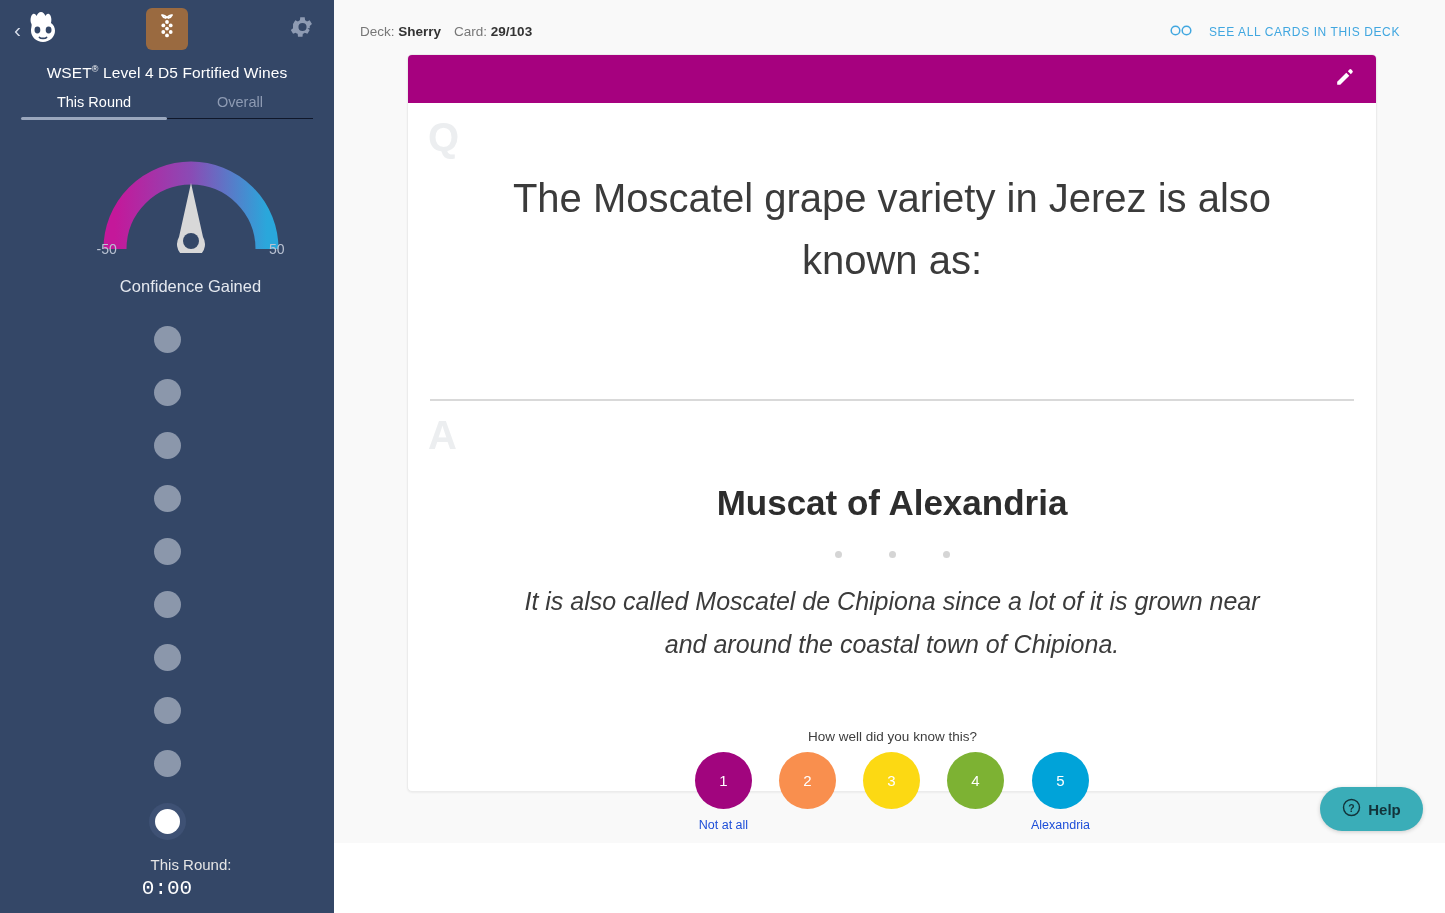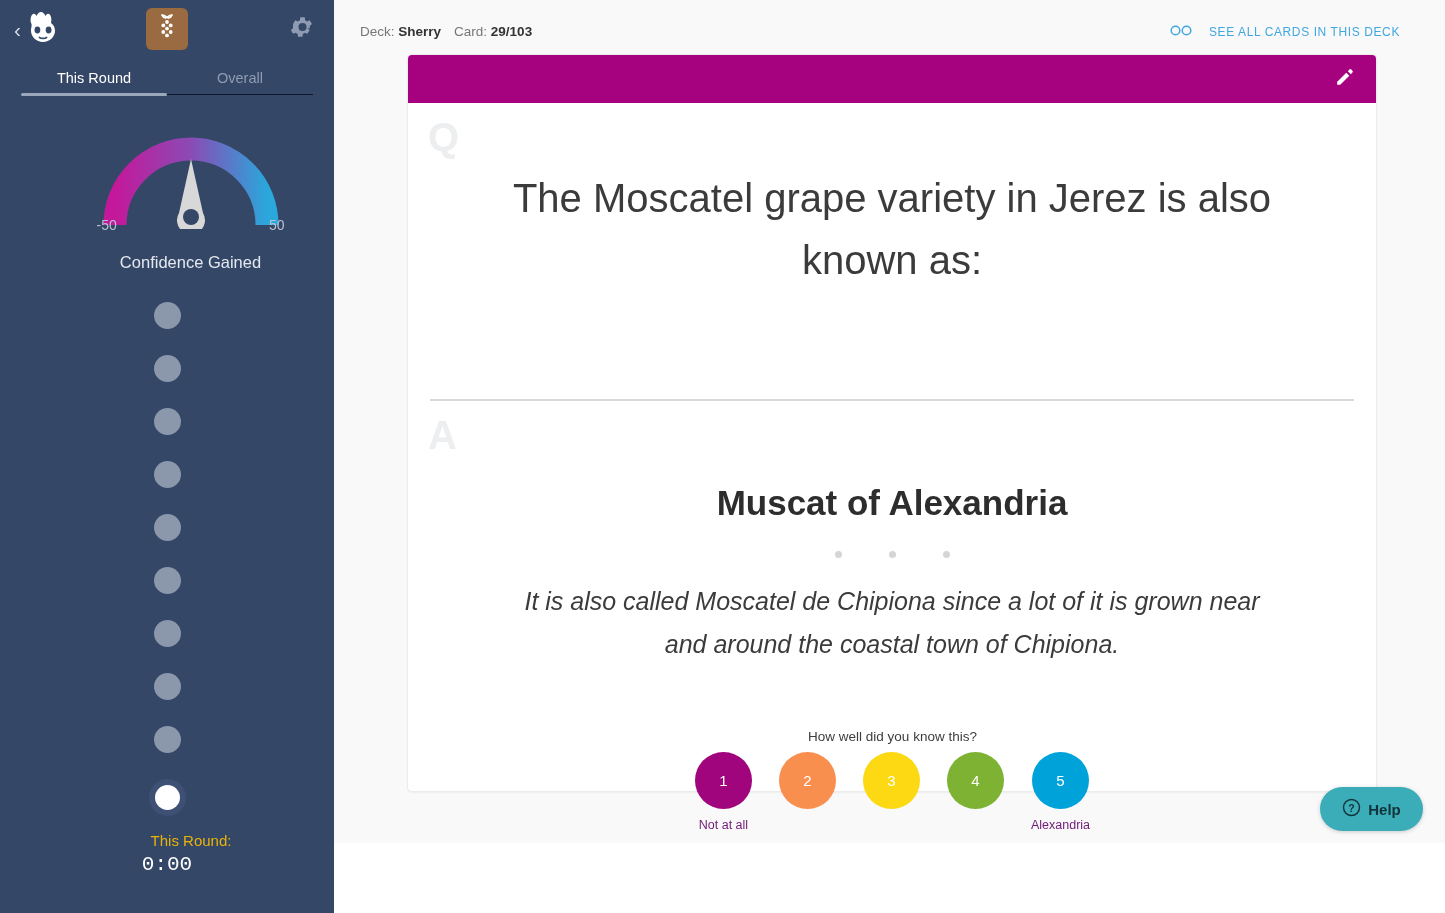--- a/index.html
+++ b/index.html
@@ -93,21 +93,21 @@
     background: #3e5174;
     display: flex; align-items: center; justify-content: center;
     margin-bottom: 8px;
   }
   .dot.current::after {
     content:""; width: 25px; height: 25px; border-radius:50%;
     background:#ffffff;
   }
 
   .round-timer { text-align: center; margin-top: 8px; }
-  .rt-label { font-size: 15px; color: #eab308; padding-left: 48px; }
+  .rt-label { font-size: 15px; color: #e5e5e5; padding-left: 48px; }
   .rt-value { font-size: 21px; color: #ffffff; margin-top: 4px; font-family: Liberation Mono, monospace; }
 
   
   .main {
     flex: 1 1 auto; height: 843px;
     background: #f9f9f9;
     position: relative;
   }
   .main-header {
     display: flex; align-items: center; justify-content: space-between;
@@ -187,21 +187,21 @@
   .rating-prompt { font-size: 13.5px; color: #3d3d3d; margin-top: 9px; }
   .rating-row { display: flex; gap: 27px; margin-top: 8px; position: relative; }
   .rate-btn {
     width: 57px; height: 57px; border-radius: 50%;
     display: flex; align-items: center; justify-content: center;
     color: #ffffff; font-size: 15px;
     cursor: pointer; border: none;
     font-family: "Liberation Sans", sans-serif;
   }
   .rate-cell { display: flex; flex-direction: column; align-items: center; }
-  .rate-caption { font-size: 12.5px; color: #701a75; margin-top: 9px; height: 14px; }
+  .rate-caption { font-size: 12.5px; color: #1d4ed8; margin-top: 9px; height: 14px; }
 
   .help-btn {
     position: absolute; right: 22px; bottom: 12px;
     background: #3aadb8;
     border-radius: 22px;
     height: 44px; width: 103px;
     display: flex; align-items: center; justify-content: center; gap: 7px;
     color: #12333a; font-size: 15px; font-weight: bold;
     cursor: pointer;
     box-shadow: 0 1px 4px rgba(0,0,0,.18);
@@ -241,20 +241,21 @@
         </span>
       </div>
 
       <span class="gear">
         <svg width="27" height="27" viewBox="0 0 24 24" xmlns="http://www.w3.org/2000/svg">
           <path fill="#8e9bb3" d="M19.4 13a7.6 7.6 0 0 0 0-2l2-1.6-2-3.4-2.4 1a7.6 7.6 0 0 0-1.7-1L15 3.4h-4l-.3 2.6c-.6.3-1.2.6-1.7 1l-2.4-1-2 3.4L4.6 11a7.6 7.6 0 0 0 0 2l-2 1.6 2 3.4 2.4-1c.5.4 1.1.8 1.7 1l.3 2.6h4l.3-2.6c.6-.2 1.2-.6 1.7-1l2.4 1 2-3.4-2-1.6zM13 15.6a3.6 3.6 0 1 1 0-7.2 3.6 3.6 0 0 1 0 7.2z" transform="translate(-1,0)"></path>
         </svg>
       </span>
     </div>
 
+    <div class="deck-title"><span>WSET</span><sup>®</sup><span> Level 4 D5 Fortified Wines</span></div>
 
     <div class="tabs">
       <div class="tab active">This Round</div>
       <div class="tab">Overall</div>
     </div>
 
     <div class="gauge-wrap">
       <span>
         <svg width="176" height="100" viewBox="0 0 176 100" xmlns="http://www.w3.org/2000/svg">
           <defs>

